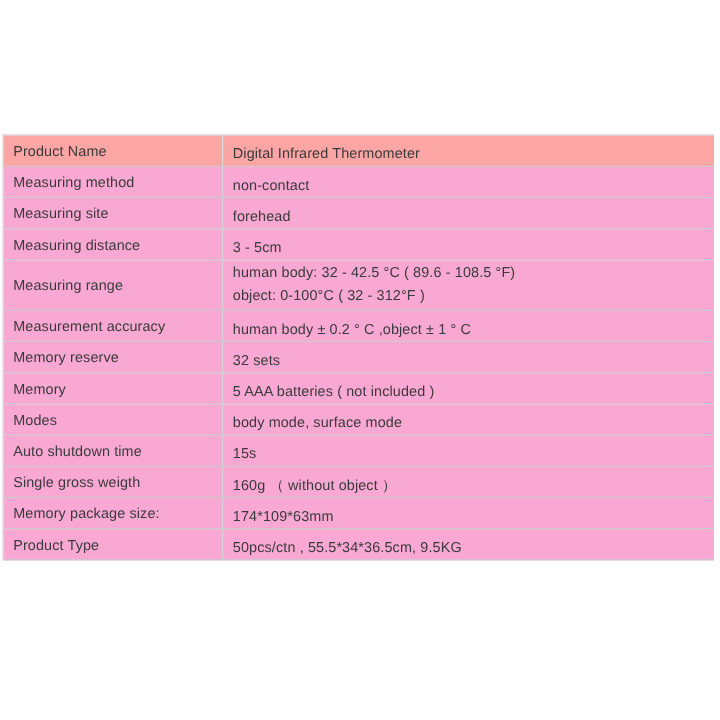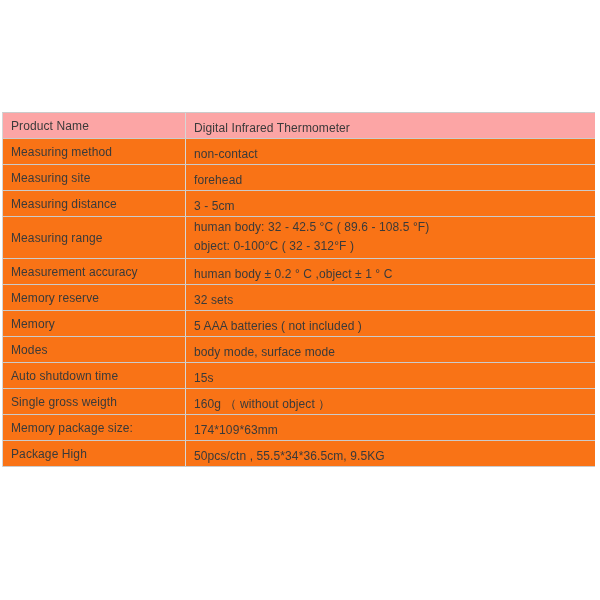--- a/index.html
+++ b/index.html
@@ -22,21 +22,21 @@
     left: 2px;
     width: 593px;
     border-top: 1px solid #cbcbcb;
     border-left: 1px solid #d6d6d6;
     box-sizing: border-box;
   }
   .spec-row {
     display: flex;
     align-items: stretch;
     border-bottom: 1px solid #cbcbcb;
-    background: #f97316;
+    background: #f9a8d4;
     min-height: 25px;
   }
   .spec-row.header-row {
     background: #fca5a5;
   }
   .spec-label {
     flex: 0 0 183px;
     width: 183px;
     border-right: 1px solid #d6d6d6;
     display: flex;
@@ -150,19 +150,19 @@
   </div>
 
   <div class="spec-row">
     <div class="spec-label">Memory package size:</div>
     <div class="spec-value">
         <span class="line">174*109*63mm</span>
       </div>
   </div>
 
   <div class="spec-row">
-    <div class="spec-label">Package High</div>
+    <div class="spec-label">Product Type</div>
     <div class="spec-value">
         <span class="line">50pcs/ctn , 55.5*34*36.5cm, 9.5KG</span>
       </div>
   </div>
 
 </div>
 
 </body></html>

